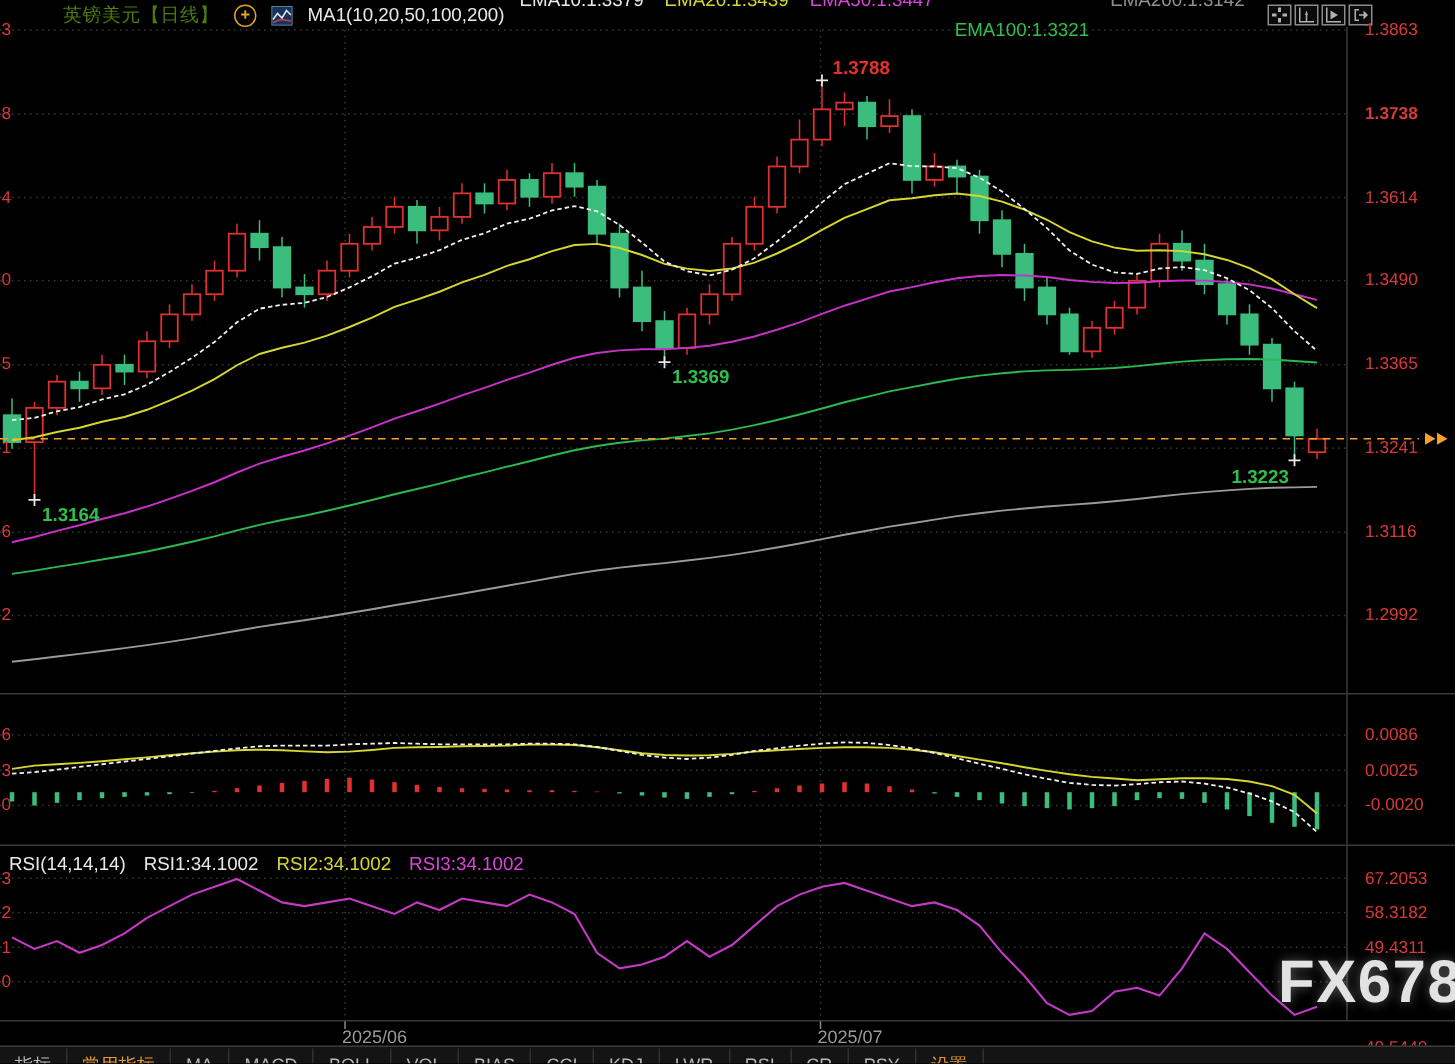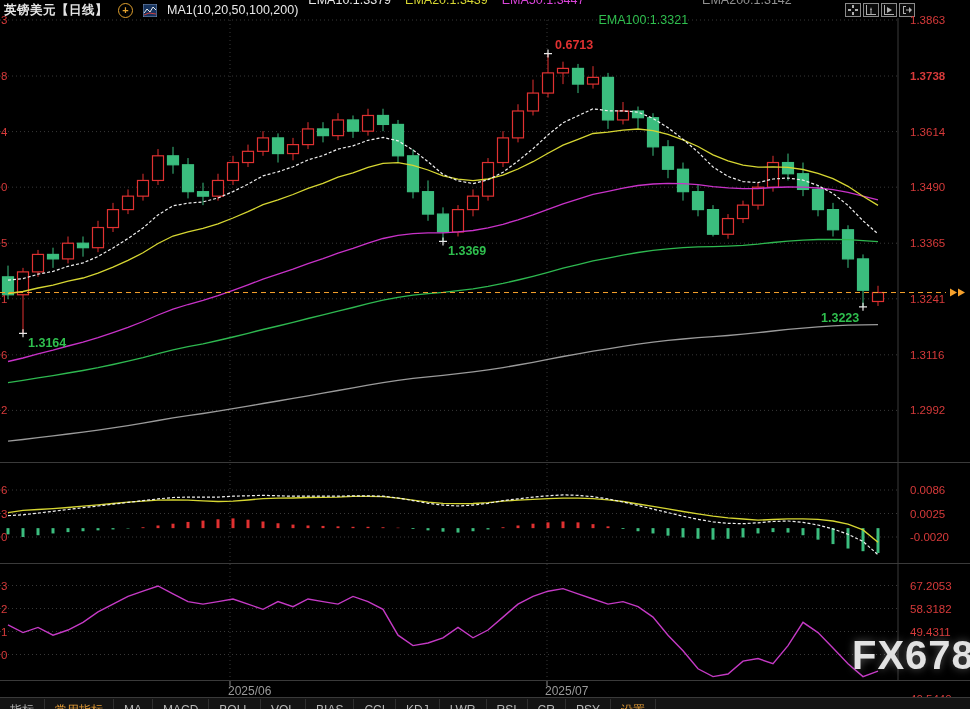--- a/index.html
+++ b/index.html
@@ -2,21 +2,21 @@
 <html><head>
 <meta charset="utf-8">
 <style>
   html,body{margin:0;padding:0;background:#000;}
   #app{position:relative;width:970px;height:709px;background:#000;overflow:hidden;
        font-family:"Liberation Sans",sans-serif;-webkit-font-smoothing:antialiased;}
   #cv{position:absolute;left:0;top:0;}
   .lbl{position:absolute;font-size:11.5px;line-height:14px;white-space:nowrap;}
   .hdr{position:absolute;left:4px;top:2px;height:16px;display:flex;align-items:center;
        gap:10px;font-size:12.5px;white-space:nowrap;z-index:5;}
-  .hdr .title{color:#e5e5e5;font-weight:bold;letter-spacing:.5px;}
+  .hdr .title{color:#4d7c0f;font-weight:normal;letter-spacing:.5px;margin-left:38px;}
   .circle-plus{display:inline-flex;width:13px;height:13px;border:1px solid #e0a02e;border-radius:50%;
        color:#e0a02e;font-size:11px;line-height:11px;align-items:center;justify-content:center;font-weight:bold;}
   .mini-chart{display:inline-flex;width:14px;height:13px;}
   .ico-btn{position:absolute;top:3px;width:16px;height:14px;background:#0a0a0a;border:1px solid #8a8a8a;
        padding:0;display:flex;align-items:center;justify-content:center;cursor:pointer;}
   .annot{position:absolute;font-size:12.5px;font-weight:bold;white-space:nowrap;z-index:4;}
   .pane-hdr{position:absolute;display:flex;gap:12px;font-size:12.5px;z-index:5;white-space:nowrap;}
   .w{color:#e8e8e8;} .y{color:#d6d632;} .m{color:#d944d9;}
   #toolbar{position:absolute;left:0;top:697px;width:970px;height:24px;background:#141414;
        border-top:1px solid #3a3a3a;display:flex;align-items:center;font-size:12px;color:#b8b8b8;z-index:6;}
@@ -287,20 +287,26 @@
   </button>
   <button class="ico-btn" style="left:899px;">
     <svg width="12" height="12" viewBox="0 0 12 12">
         <path d="M2 2h3v1H3v6h2v1H2z" fill="#b0b0b0"></path>
         <path d="M5 5.5h4v1H5z" fill="#b0b0b0"></path>
         <path d="M8 3l3 3-3 3z" fill="#b0b0b0"></path>
       </svg>
   </button>
 
 
+  <div class="pane-hdr" style="left:6px;top:569px;">
+    <span class="w">RSI(14,14,14)</span>
+    <span class="w">RSI1:34.1002</span>
+    <span class="y">RSI2:34.1002</span>
+    <span class="m">RSI3:34.1002</span>
+  </div>
 
   <div id="axis-labels">
       <span class="lbl" style="left: 910px; top: 13px; color: rgb(215, 58, 58);">1.3863</span>
       <span class="lbl" style="left: 1px; top: 13px; color: rgb(215, 58, 58);">3</span>
       <span class="lbl" style="left: 910px; top: 69.0276px; color: rgb(215, 58, 58); font-weight: bold;">1.3738</span>
       <span class="lbl" style="left: 1px; top: 69.0276px; color: rgb(215, 58, 58);">8</span>
       <span class="lbl" style="left: 910px; top: 124.607px; color: rgb(215, 58, 58);">1.3614</span>
       <span class="lbl" style="left: 1px; top: 124.607px; color: rgb(215, 58, 58);">4</span>
       <span class="lbl" style="left: 910px; top: 180.186px; color: rgb(215, 58, 58);">1.3490</span>
       <span class="lbl" style="left: 1px; top: 180.186px; color: rgb(215, 58, 58);">0</span>
@@ -321,21 +327,21 @@
       <span class="lbl" style="left: 910px; top: 578.5px; color: rgb(215, 58, 58);">67.2053</span>
       <span class="lbl" style="left: 1px; top: 578.5px; color: rgb(215, 58, 58);">3</span>
       <span class="lbl" style="left: 910px; top: 601.5px; color: rgb(215, 58, 58);">58.3182</span>
       <span class="lbl" style="left: 1px; top: 601.5px; color: rgb(215, 58, 58);">2</span>
       <span class="lbl" style="left: 910px; top: 624.5px; color: rgb(215, 58, 58);">49.4311</span>
       <span class="lbl" style="left: 1px; top: 624.5px; color: rgb(215, 58, 58);">1</span>
       <span class="lbl" style="left: 910px; top: 647.5px; color: rgb(215, 58, 58); margin-top: 44px;">40.5440</span>
       <span class="lbl" style="left: 1px; top: 647.5px; color: rgb(215, 58, 58);">0</span>
     </div>
   <div id="annots">
-      <span class="annot" style="color: rgb(224, 49, 49); left: 555px; top: 37.6165px;">0.6713</span>
+      <span class="annot" style="color: rgb(224, 49, 49); left: 555px; top: 37.6165px;">1.3788</span>
       <span class="annot" style="color: rgb(47, 191, 78); left: 28px; top: 336.306px;">1.3164</span>
       <span class="annot" style="color: rgb(47, 191, 78); left: 448px; top: 244.421px;">1.3369</span>
       <span class="annot" style="color: rgb(47, 191, 78); left: 821px; top: 310.861px;">1.3223</span>
     </div>
   <div id="dates">
       <span class="lbl" style="left: 228px; top: 684px; color: rgb(154, 154, 154); font-size: 12px;">2025/06</span>
       <span class="lbl" style="left: 545px; top: 684px; color: rgb(154, 154, 154); font-size: 12px;">2025/07</span>
     </div>
 
   <span id="watermark">FX678</span>

